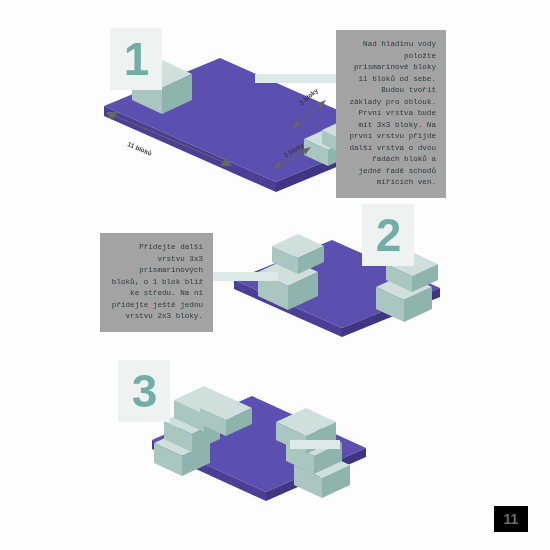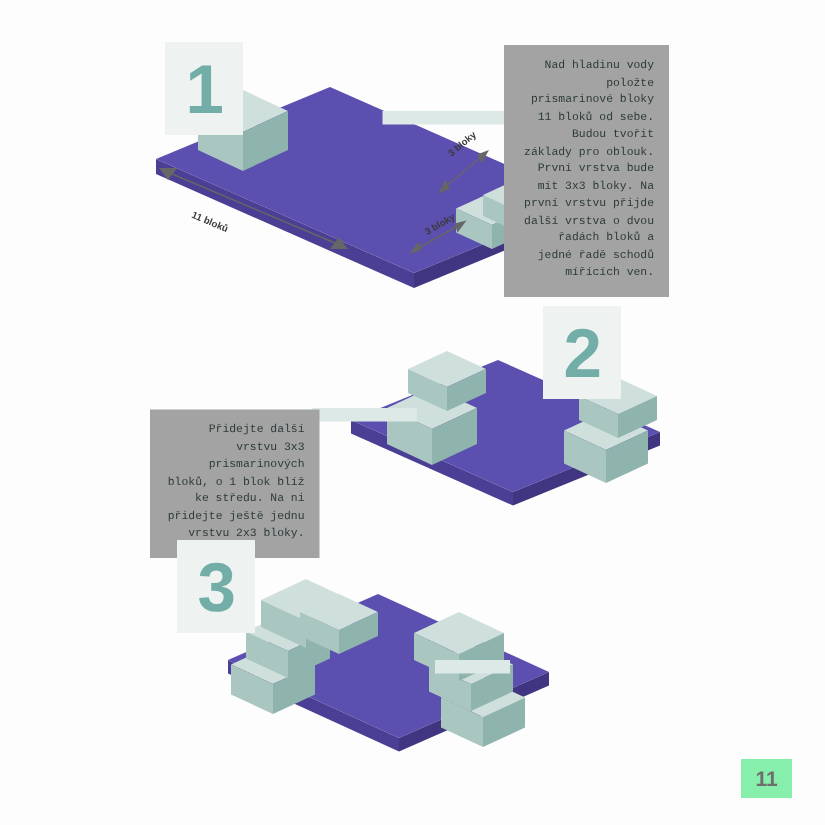--- a/index.html
+++ b/index.html
@@ -59,21 +59,21 @@
     white-space:nowrap;
     z-index:7;
     font-family:"Liberation Sans", sans-serif;
   }
   .dimarrow{position:absolute;z-index:7;}
   
   .pagenum{
     position:absolute;
     right:22px;bottom:18px;
     width:34px;height:26px;
-    background:#86efac;
+    background:#000000;
     display:flex;align-items:center;justify-content:center;
     z-index:8;
   }
   .pagenum span{
     font-size:14px;font-weight:bold;color:#6e6e6e;
     font-family:"Liberation Sans", sans-serif;
   }
 </style>
 </head>
 <body>
@@ -164,21 +164,21 @@
       </g>
     </svg>
   </div>
 
   <div class="numbox" style="left:362px;top:204px;">
     <span>2</span>
   </div>
 
   <div class="connector" style="left:208px;top:272px;width:70px;"></div>
 
-  <div class="caption" style="left:100px;top:233px;width:113px;margin-top:40px;">
+  <div class="caption" style="left:100px;top:233px;width:113px;">
     <span>Přidejte další vrstvu 3x3 prismarinových bloků, o 1 blok blíž ke středu. Na ni přidejte ještě jednu vrstvu 2x3 bloky.</span>
   </div>
 
   <div class="scene" style="left:140px;top:368px;">
     <svg width="240" height="140" viewBox="0 0 240 140">
       <g>
         <polygon points="112,28 226,80 126,124 12,72" fill="#5b4fb0"></polygon>
         <polygon points="12,72 126,124 126,133 12,81" fill="#4a3f94"></polygon>
         <polygon points="126,124 226,80 226,89 126,133" fill="#3f3580"></polygon>
       </g>

